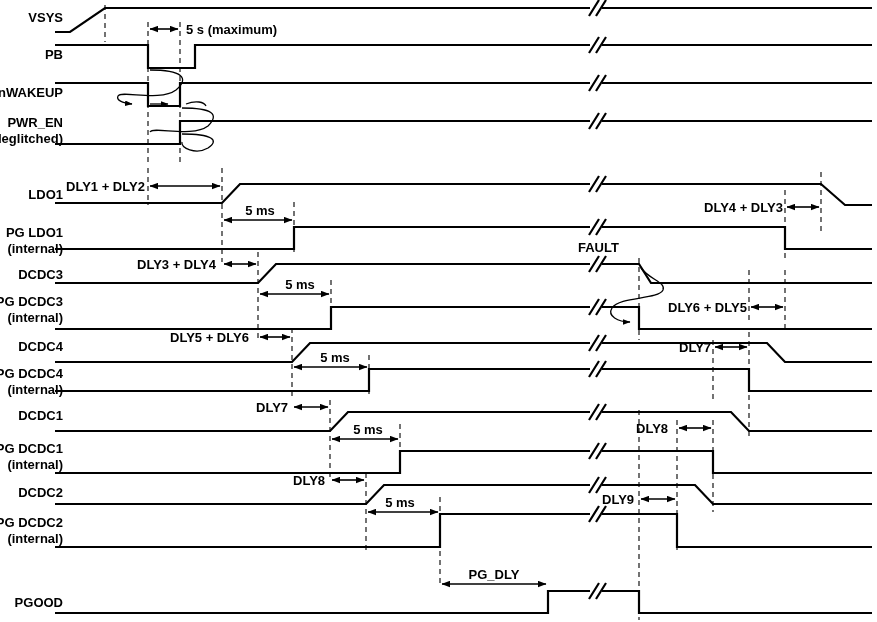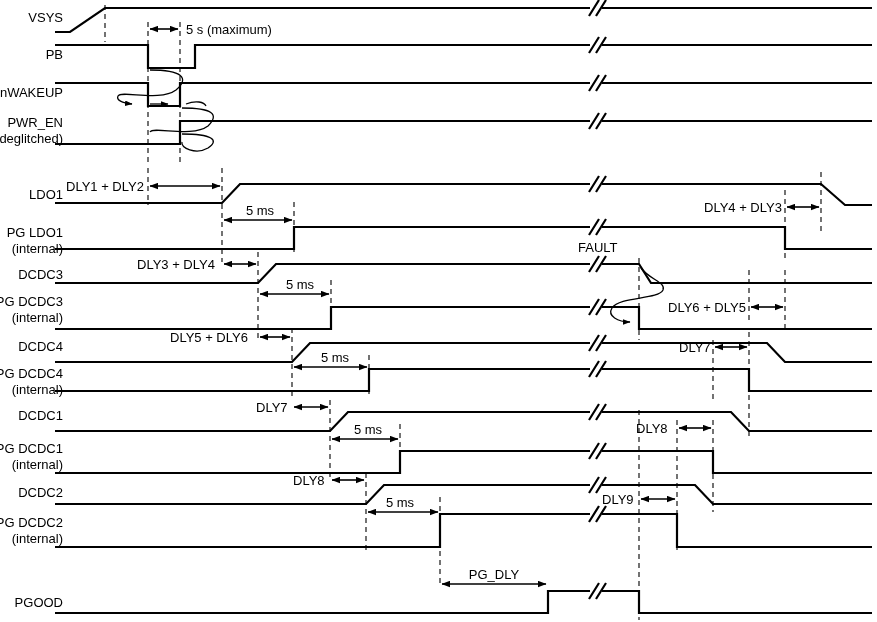--- a/index.html
+++ b/index.html
@@ -10,20 +10,21 @@
   body {
     width: 877px;
     height: 622px;
     font-family: "Liberation Sans", sans-serif;
     overflow: hidden;
   }
   #diagram-root {
     position: relative;
     width: 877px;
     height: 622px;
+    font-weight: bold;
   }
   svg#timing-svg {
     display: block;
     width: 877px;
     height: 622px;
   }
   text {
     font-family: "Liberation Sans", sans-serif;
     fill: #000000;
     font-size: 13px;

